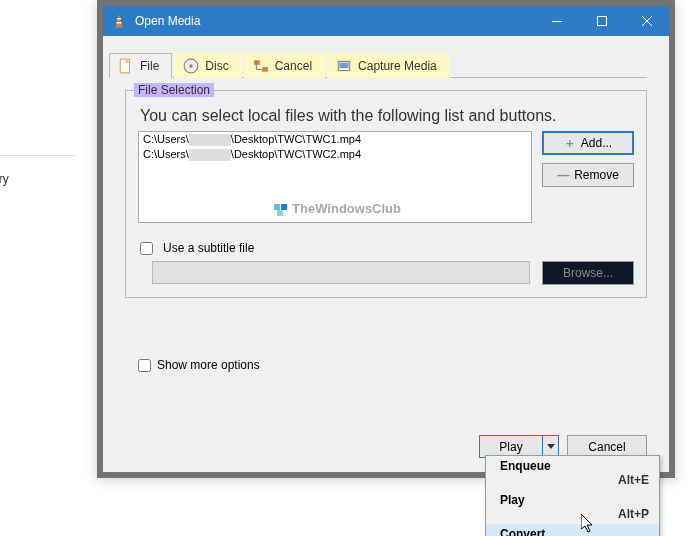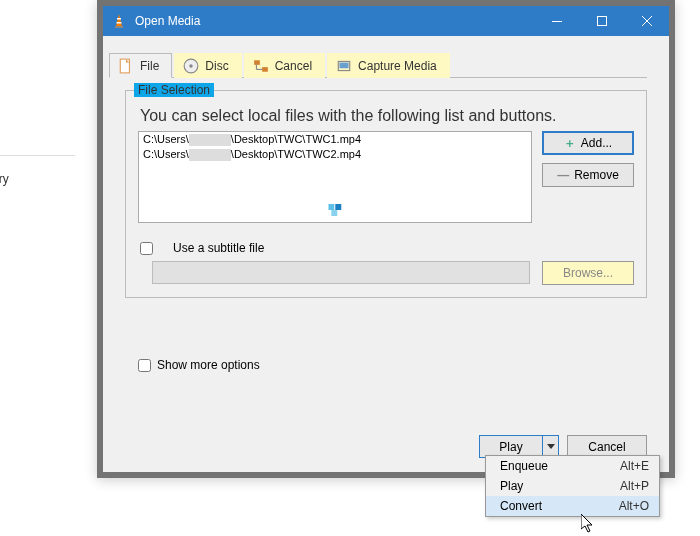--- a/index.html
+++ b/index.html
@@ -18,57 +18,57 @@
 
 .tabbar { display: flex; margin: 16px 22px 0 6px; gap: 2px; }
 .tab { padding: 5px 12px 4px 8px; font-size: 12px; color: #333; display: flex; align-items: center; gap: 6px; border: 1px solid transparent; position: relative; top: 1px; cursor: pointer; }
 .tab.active { background: #f0f0f0; border: 1px solid #bbb; border-bottom-color: #f0f0f0; z-index: 2; }
 .tab.inactive { background: #fef9c3; }
 .tab-icon { width: 16px; height: 14px; display: flex; align-items: center; justify-content: center; }
 
 .panel-wrap { border-top: 1px solid #bbb; margin: 0 22px; padding: 12px 0 0 0; }
 
 .groupbox { border: 1px solid #bbb; position: relative; padding: 14px 12px 12px 12px; margin: 0 0 14px 0; }
-.gb-legend { position: absolute; top: -8px; left: 8px; background: #0ea5e9; padding: 0 4px; font-size: 12px; color: #333; }
+.gb-legend { position: absolute; top: -8px; left: 8px; background: #c4b5fd; padding: 0 4px; font-size: 12px; color: #333; }
 .gb-hint { font-size: 16px; color: #333; margin: 2px 0 6px 2px; }
 .file-row { display: flex; gap: 10px; }
 .file-list { flex: 1; height: 92px; background: #fff; border: 1px solid #aaa; font-size: 11px; overflow: hidden; position: relative; }
 .file-entry { padding: 1px 4px; white-space: nowrap; }
 .redact { display: inline-block; background: #ddd; vertical-align: middle; }
 .side-btns { display: flex; flex-direction: column; gap: 8px; width: 92px; }
 .btn { height: 24px; border: 1px solid #999; background: #e7e7e7; font-size: 12px; display: flex; align-items: center; justify-content: center; gap: 5px; cursor: pointer; }
 .btn.primary { border: 1px solid #2e7cc7; outline: 1px solid #2e7cc7; outline-offset: -2px; }
-.btn.disabled { color: #888; cursor: default; background: #fef9c3; }
+.btn.disabled { color: #888; cursor: default; background: #0f172a; }
 .plus-icon, .minus-icon { font-weight: bold; color: #4a8; }
 .minus-icon { color: #888; }
 
 .watermark { position: absolute; bottom: 6px; left: 50%; transform: translateX(-48%); font-size: 13px; color: #a8a8a8; display: flex; align-items: center; gap: 4px; font-weight: 600; }
 
-.sub-row { display: flex; align-items: center; gap: 20px; margin: 18px 0 6px 0; padding: 0 2px; }
+.sub-row { display: flex; align-items: center; gap: 10px; margin: 18px 0 6px 0; padding: 0 2px; }
 .sub-row input[type=checkbox] { width: 13px; height: 13px; }
 .sub-row label { font-size: 12px; }
 
 .browse-row { display: flex; gap: 12px; margin: 0 0 0 14px; }
 .browse-input { flex: 1; height: 23px; background: #e1e1e1; border: 1px solid #bbb; }
 .browse-btn { width: 92px; }
 
 .show-more { display: flex; align-items: center; gap: 6px; margin: 60px 0 0 22px; font-size: 12px; padding-left: 13px; }
 .show-more input[type=checkbox] { width: 13px; height: 13px; }
 
 .bottom-btns { position: absolute; right: 22px; bottom: 14px; display: flex; gap: 8px; }
 .play-btn { width: 80px; height: 23px; border: 1px solid #2e7cc7; background: #e7e7e7; display: flex; align-items: center; cursor: pointer; }
 .play-btn .play-label { flex: 1; text-align: center; font-size: 12px; }
 .play-btn .drop { width: 16px; height: 100%; border-left: 1px solid #2e7cc7; display: flex; align-items: center; justify-content: center; }
 .cancel-btn { width: 80px; height: 23px; justify-content: center; }
 
 .dropdown { position: absolute; left: 485px; top: 455px; width: 175px; background: #f0f0f0; border: 1px solid #999; box-shadow: 2px 2px 4px rgba(0,0,0,.2); font-size: 12px; z-index: 10; }
-.dd-item { display: flex; padding: 3px 10px 3px 14px; cursor: pointer; }
+.dd-item { display: flex; padding: 3px 10px 3px 14px; cursor: pointer; font-weight: bold; }
 .dd-item.hover { background: #d6e8f7; justify-content: flex-end; }
 .dd-label { flex: 1; }
-.dd-shortcut { color: #333; }
+.dd-shortcut { color: #333; margin-top: 14px; }
 
 .cursor { position: absolute; left: 581px; top: 514px; z-index: 20; pointer-events: none; }
 </style>
 </head>
 <body>
 
 <div class="bg-frag"></div>
 <div class="bg-text">ery</div>
 
 <div class="window">
@@ -155,20 +155,21 @@
           </div>
           <div class="file-entry">
             <span>C:\Users\</span><span class="redact" style="width:42px;height:12px"></span><span>\Desktop\TWC\TWC2.mp4</span>
           </div>
           <div class="watermark">
             <svg width="14" height="14" viewBox="0 0 14 14">
                 <rect x="0" y="2" width="6" height="6" fill="#5dc0e8"></rect>
                 <rect x="7" y="2" width="6" height="6" fill="#1a7fc2"></rect>
                 <rect x="3" y="8" width="6" height="6" fill="#8ad1ed"></rect>
               </svg>
+            <span>TheWindowsClub</span>
           </div>
         </div>
         <div class="side-btns">
           <button class="btn primary">
             <span class="plus-icon">＋</span>
             <span>Add...</span>
           </button>
           <button class="btn">
             <span class="minus-icon">—</span>
             <span>Remove</span>

